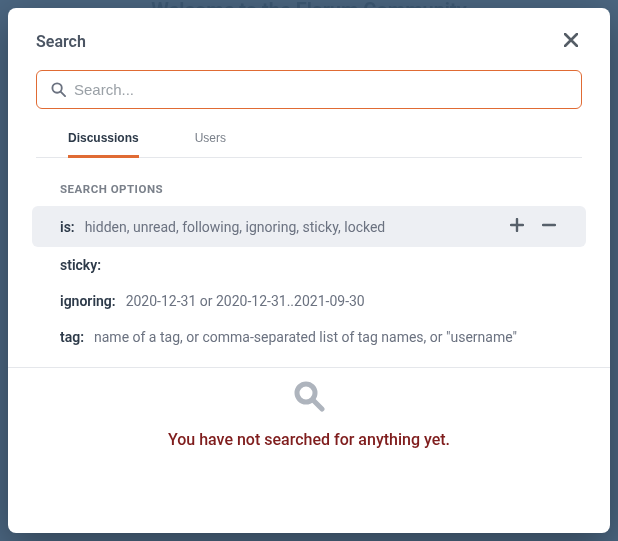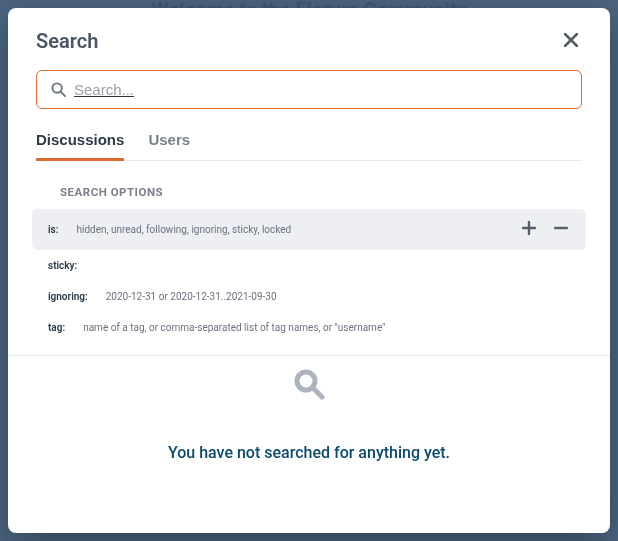--- a/index.html
+++ b/index.html
@@ -25,21 +25,21 @@
     flex-direction: column;
     overflow: hidden;
   }
   .modal-header {
     padding: 20px 28px 16px 28px;
     display: flex;
     justify-content: space-between;
     align-items: center;
   }
   .modal-title {
-    font-size: 20px;
+    font-size: 16px;
     font-weight: 600;
     color: #4b5563;
   }
   .close-btn {
     background: none;
     border: none;
     cursor: pointer;
     color: #555d66;
     font-size: 18px;
     padding: 4px;
@@ -57,69 +57,69 @@
     gap: 8px;
   }
   .search-icon svg { display: block; }
   .search-input {
     border: none;
     outline: none;
     flex: 1;
     font-size: 15px;
     color: #333;
     background: transparent;
-    text-decoration: underline;
   }
   .search-input::placeholder { color: #9aa0a6; }
   .tabs-wrap {
     padding: 18px 28px 0 28px;
   }
   .tabs {
     display: flex;
     gap: 24px;
     border-bottom: 1px solid #e5e7eb;
   }
   .tab {
     background: none;
     border: none;
-    font-size: 15px;
+    font-size: 12px;
     font-weight: 600;
     color: #555d66;
     padding: 0 0 12px 0;
     cursor: pointer;
     position: relative;
+    margin-left: 32px;
   }
   .tab.active {
     color: #2d3a49;
   }
   .tab.active::after {
     content: "";
     position: absolute;
     left: 0; right: 0; bottom: -1px;
     height: 3px;
     background: #e06b34;
   }
-  .tab.inactive { color: #7a808a; font-weight: 700; }
+  .tab.inactive { color: #7a808a; font-weight: 400; }
   .section-heading {
     font-size: 11.5px;
     font-weight: 700;
     letter-spacing: 0.5px;
     color: #7a808a;
     padding: 24px 40px 10px 40px;
     margin-left: 12px;
   }
   .options { padding: 0 24px; }
   .option-row {
     display: flex;
     align-items: center;
-    padding: 10px 16px;
+    padding: 10px 28px;
     border-radius: 6px;
-    font-size: 10px;
+    font-size: 14px;
     color: #5a6270;
-    gap: 16px;
+    gap: 8px;
   }
   .option-row.highlighted {
     background: #edeff3;
   }
   .option-key {
     color: #2d3a49;
     font-weight: 600;
     margin-right: 2px;
   }
   .option-val { color: #6b7280; flex: 1; }
@@ -140,23 +140,22 @@
     margin-top: 12px;
   }
   .preview-section { text-align: center; padding-bottom: 20px; }
   .preview-icon {
     display: flex;
     justify-content: center;
     padding: 12px 0 14px 0;
   }
   .preview-text {
     font-size: 16px;
-    color: #0c4a6e;
+    color: #7f1d1d;
     font-weight: 500;
-    margin-top: 25px;
   }
 </style>
 </head>
 <body>
 
 <div class="bg-text">Welcome to the Flarum Community</div>
 
 <div class="modal">
   <div class="modal-header">
     <div class="modal-title">Search</div>

